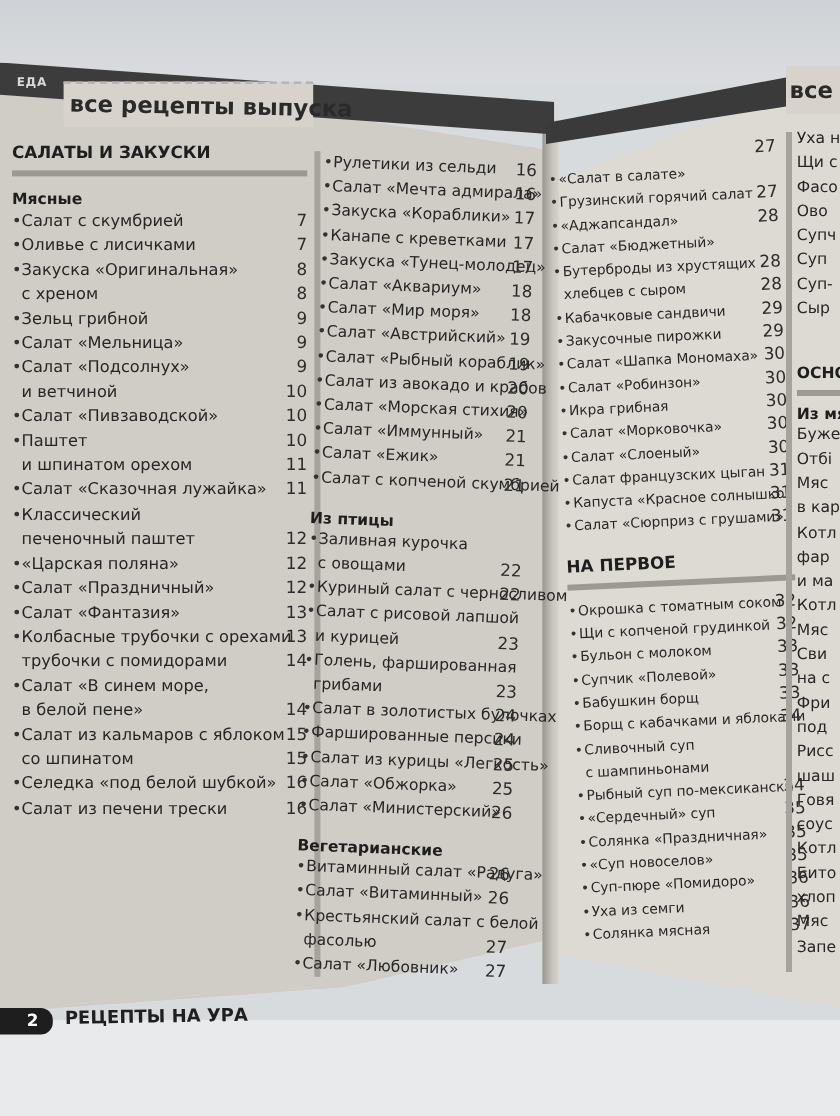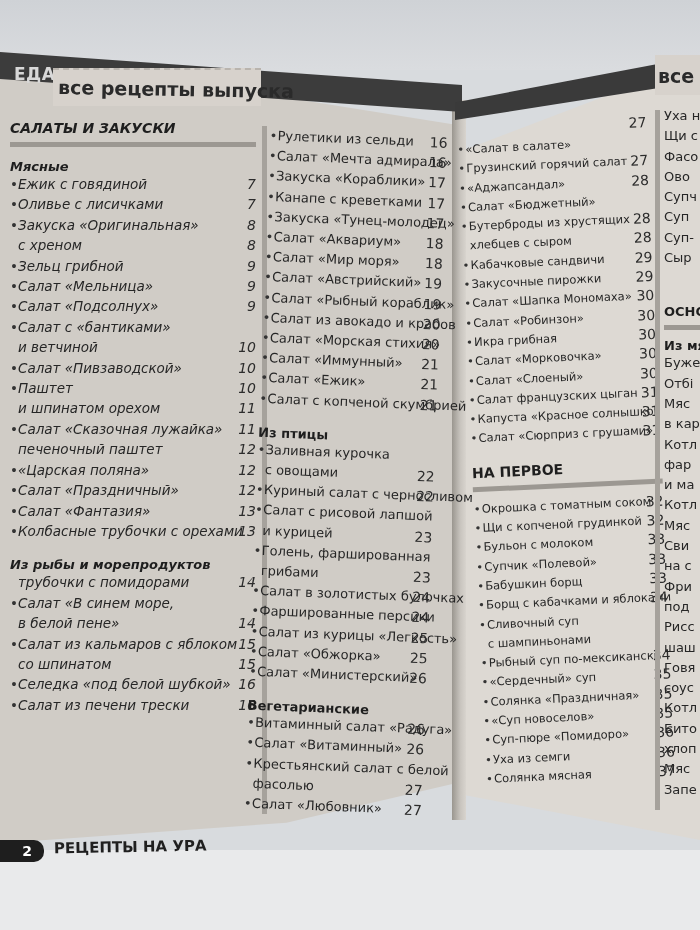--- a/index.html
+++ b/index.html
@@ -33,21 +33,21 @@
     background:#3a3a3a;
     clip-path: polygon(0 78%, 100% 20%, 100% 52%, 0 100%);
   }
   .spine {
     position:absolute; left:452px; top:100px; width:14px; height:720px;
     background:linear-gradient(90deg,#9a968f,#c8c4be 60%,#d8d4ce);
   }
 
   .eda-tag {
     position:absolute; left:14px; top:64px;
-    font-family:"DejaVu Sans", sans-serif; font-weight:bold; font-size:17px;
+    font-family:"DejaVu Sans", sans-serif; font-weight:bold; font-size:10px;
     color:#d8d8d8; letter-spacing:0.5px;
   }
   .title-tab {
     position:absolute; left:53px; top:68px; width:208px; height:36px;
     background:#d7d2cc;
     border-top:2px dashed #b9b4ae;
   }
   .title-text {
     position:absolute; left:58px; top:78px;
     font-family:"DejaVu Sans", sans-serif; font-weight:bold; font-size:19px;
@@ -101,44 +101,43 @@
 <div class="spine"></div>
 <div class="band-left"></div>
 <div class="band-right"></div>
 
 <div class="eda-tag">ЕДА</div>
 <div class="title-tab"></div>
 <div class="title-text">все рецепты выпуска</div>
 <div class="title-tab-r"></div>
 <div class="title-text-r">все р</div>
 
-<div class="col col-left" id="col-left" style="left:10px; top:120px; width:246px;font-style:italic;">
+<div class="col col-left" id="col-left" style="left:10px; top:120px; width:246px;">
   <div class="section-title">САЛАТЫ И ЗАКУСКИ</div>
   <div class="sep-bar"></div>
   <div>
       <div class="cat-title" style="margin-top: 12px;">Мясные</div>
-      <div class="entry"><span class="bullet">•</span><span>Ежик с говядиной</span><span class="pg">7</span></div>
+      <div class="entry"><span class="bullet">•</span><span>Салат с скумбрией</span><span class="pg">7</span></div>
       <div class="entry"><span class="bullet">•</span><span>Оливье с лисичками</span><span class="pg">7</span></div>
       <div class="entry"><span class="bullet">•</span><span>Закуска «Оригинальная»</span><span class="pg">8</span></div>
       <div class="entry"><span class="cont">с хреном</span><span class="pg">8</span></div>
       <div class="entry"><span class="bullet">•</span><span>Зельц грибной</span><span class="pg">9</span></div>
       <div class="entry"><span class="bullet">•</span><span>Салат «Мельница»</span><span class="pg">9</span></div>
       <div class="entry"><span class="bullet">•</span><span>Салат «Подсолнух»</span><span class="pg">9</span></div>
-      <div class="entry"><span class="bullet">•</span><span>Салат с «бантиками»</span></div>
       <div class="entry"><span class="cont">и ветчиной</span><span class="pg">10</span></div>
       <div class="entry"><span class="bullet">•</span><span>Салат «Пивзаводской»</span><span class="pg">10</span></div>
       <div class="entry"><span class="bullet">•</span><span>Паштет</span><span class="pg">10</span></div>
       <div class="entry"><span class="cont">и шпинатом орехом</span><span class="pg">11</span></div>
       <div class="entry"><span class="bullet">•</span><span>Салат «Сказочная лужайка»</span><span class="pg">11</span></div>
+      <div class="entry"><span class="bullet">•</span><span>Классический</span></div>
       <div class="entry"><span class="cont">печеночный паштет</span><span class="pg">12</span></div>
       <div class="entry"><span class="bullet">•</span><span>«Царская поляна»</span><span class="pg">12</span></div>
       <div class="entry"><span class="bullet">•</span><span>Салат «Праздничный»</span><span class="pg">12</span></div>
       <div class="entry"><span class="bullet">•</span><span>Салат «Фантазия»</span><span class="pg">13</span></div>
       <div class="entry"><span class="bullet">•</span><span>Колбасные трубочки с орехами</span><span class="pg">13</span></div>
-      <div class="cat-title" style="margin-top: 16px;">Из рыбы и морепродуктов</div>
       <div class="entry"><span class="cont">трубочки с помидорами</span><span class="pg">14</span></div>
       <div class="entry"><span class="bullet">•</span><span>Салат «В синем море,</span></div>
       <div class="entry"><span class="cont">в белой пене»</span><span class="pg">14</span></div>
       <div class="entry"><span class="bullet">•</span><span>Салат из кальмаров с яблоком</span><span class="pg">15</span></div>
       <div class="entry"><span class="cont">со шпинатом</span><span class="pg">15</span></div>
       <div class="entry"><span class="bullet">•</span><span>Селедка «под белой шубкой»</span><span class="pg">16</span></div>
       <div class="entry"><span class="bullet">•</span><span>Салат из печени трески</span><span class="pg">16</span></div>
     </div>
 </div>
 

